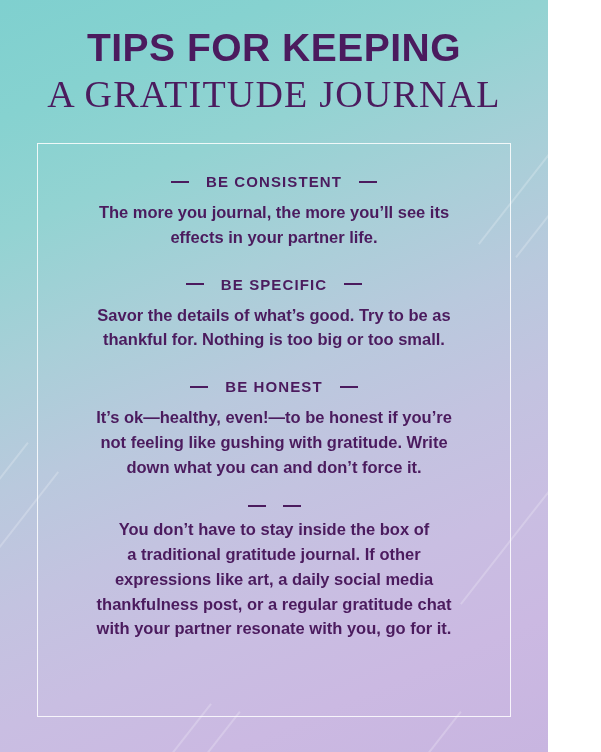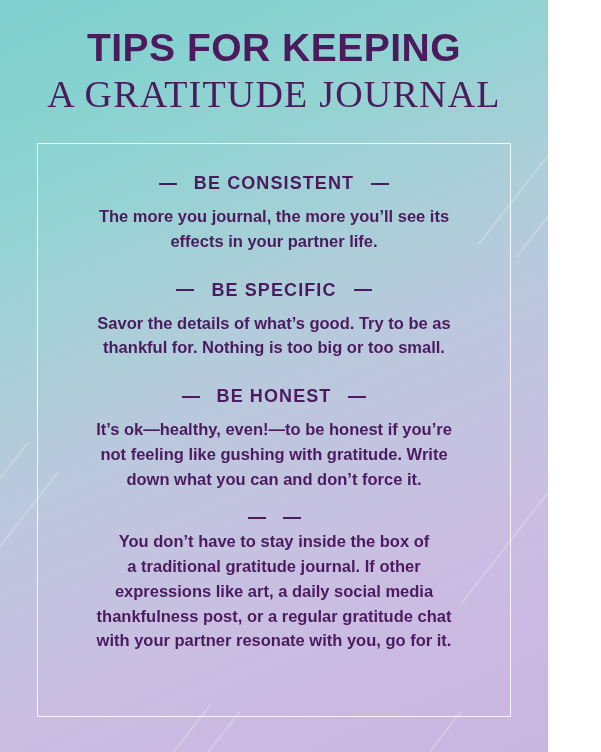--- a/index.html
+++ b/index.html
@@ -94,21 +94,21 @@
   .section { margin-bottom: 26px; }
   .section:last-child { margin-bottom: 0; }
 
   .section-head {
     display: flex;
     align-items: center;
     justify-content: center;
     gap: 17px;
     color: #4b1b5e;
     font-weight: bold;
-    font-size: 18px;
+    font-size: 15px;
     letter-spacing: 1.1px;
     margin-bottom: 10px;
   }
   .dash {
     display: inline-block;
     width: 18px;
     height: 2px;
     background: #4b1b5e;
   }
   .section-body {

